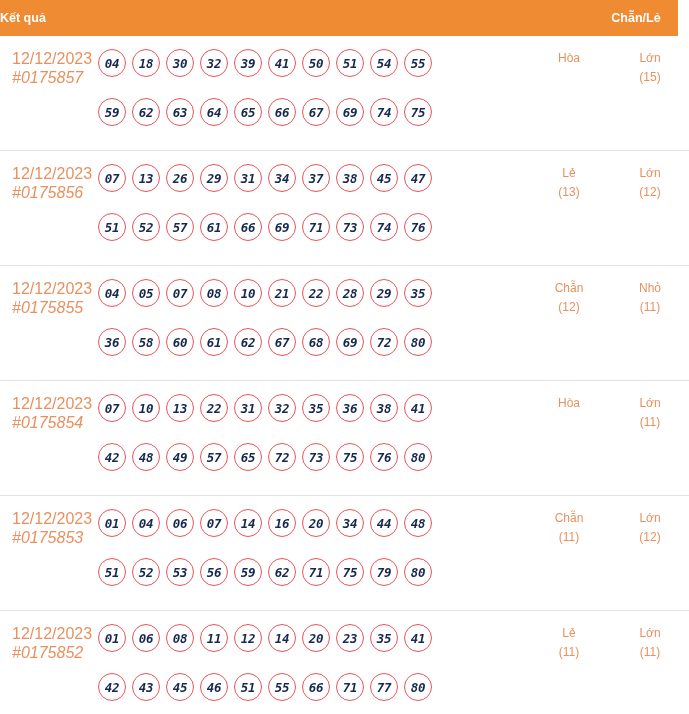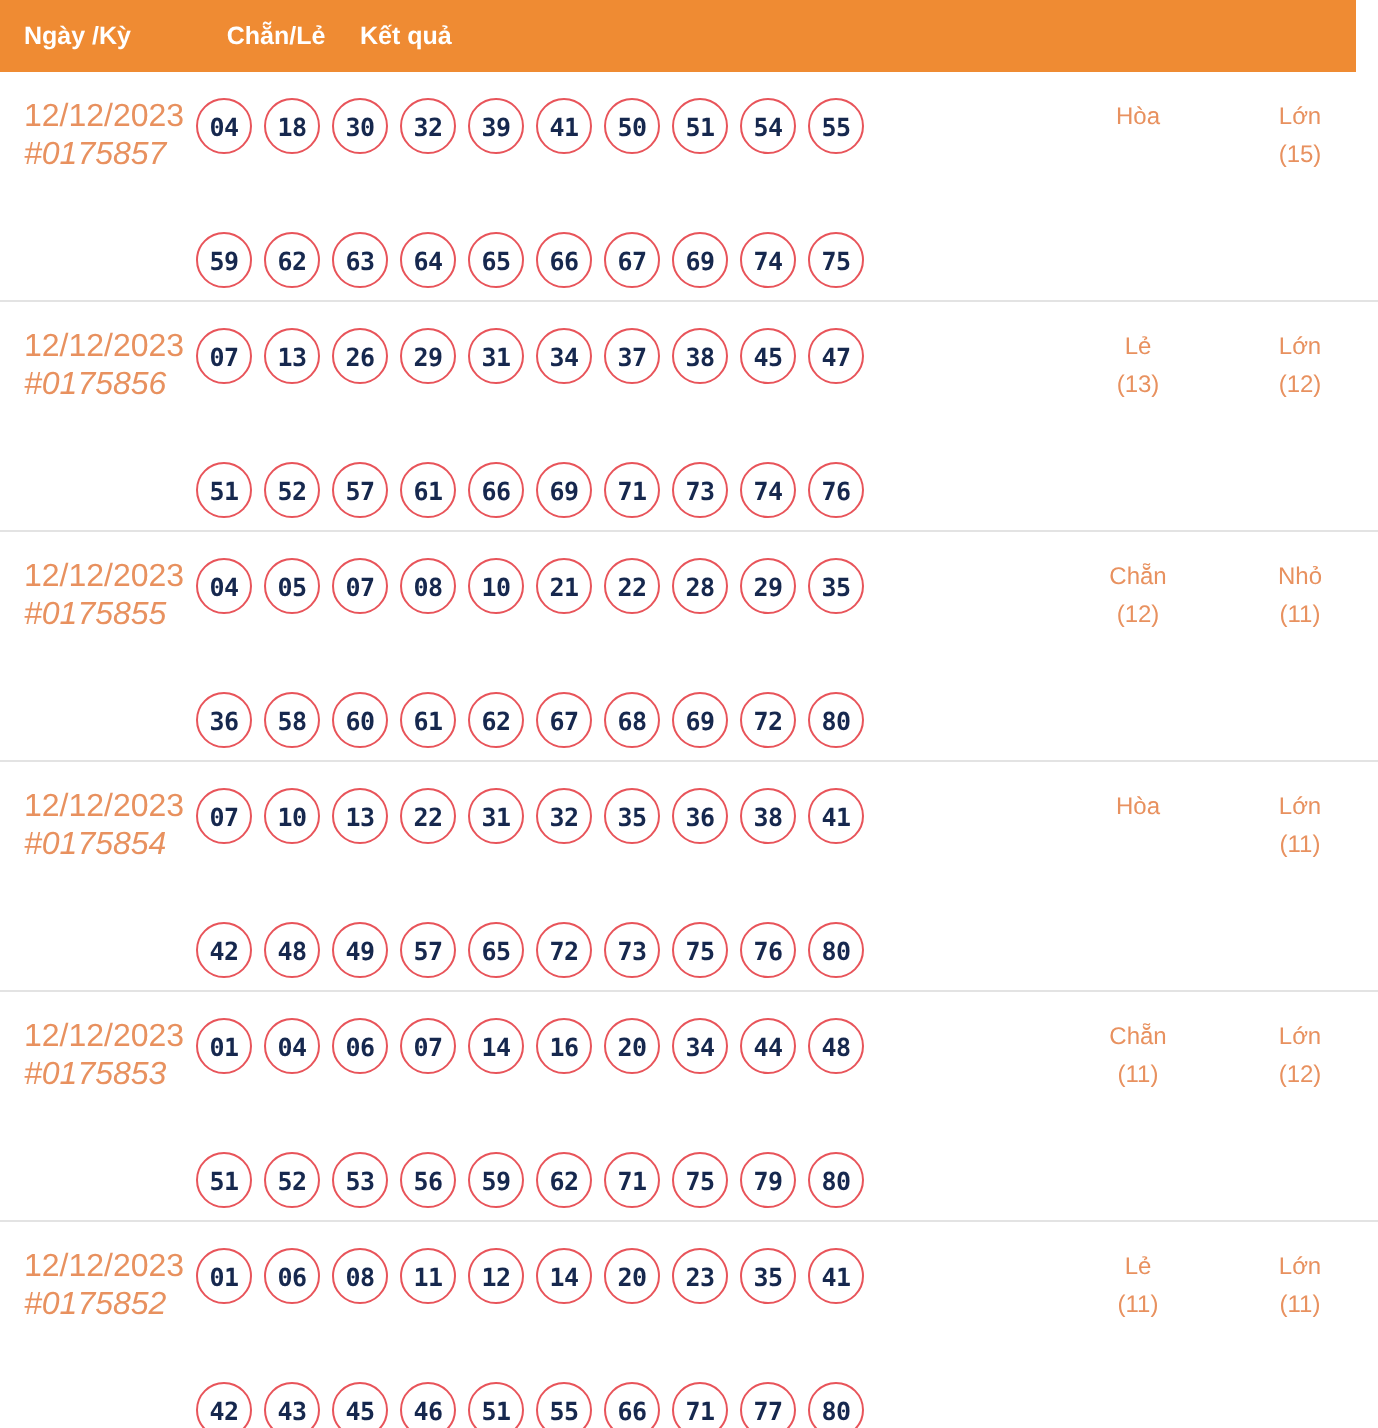--- a/index.html
+++ b/index.html
@@ -57,27 +57,28 @@
     color: #e8915f;
     font-size: 16px;
     line-height: 19px;
     white-space: nowrap;
   }
   .cell-date .kyso { display: block; font-style: italic; }
 
   .cell-balls {
     flex: 1 1 auto;
     padding-left: 2px;
+    font-style: italic;
   }
   .ball-line {
     display: flex;
     height: 43px;
     align-items: flex-start;
   }
-  .ball-line + .ball-line { margin-top: 24px; }
+  .ball-line + .ball-line { margin-top: 6px; }
 
   .ball {
     width: 28px;
     height: 28px;
     min-width: 28px;
     border: 1.4px solid #e8545a;
     border-radius: 50%;
     display: flex;
     align-items: center;
     justify-content: center;
@@ -101,23 +102,22 @@
   .cell-bigsmall { width: 78px; }
   .cell-oddeven .count, .cell-bigsmall .count { display: block; }
   .count:empty { display: none; }
 </style>
 </head>
 <body>
 
 <div class="results-table">
 
   <div class="table-header">
-    <div class="th th-date">Ngày /Kỳ</div>
+    <div class="th th-result">Kết quả</div>
     <div class="th th-oddeven">Chẵn/Lẻ</div>
-    <div class="th th-result">Kết quả</div>
   </div>
 
   <div id="rows-container">
       <div class="row">
         <div class="cell-date"><span>12/12/2023</span><span class="kyso">#0175857</span></div>
         <div class="cell-balls">
           <div class="ball-line">
             <div class="ball">04</div>
             <div class="ball">18</div>
             <div class="ball">30</div>

